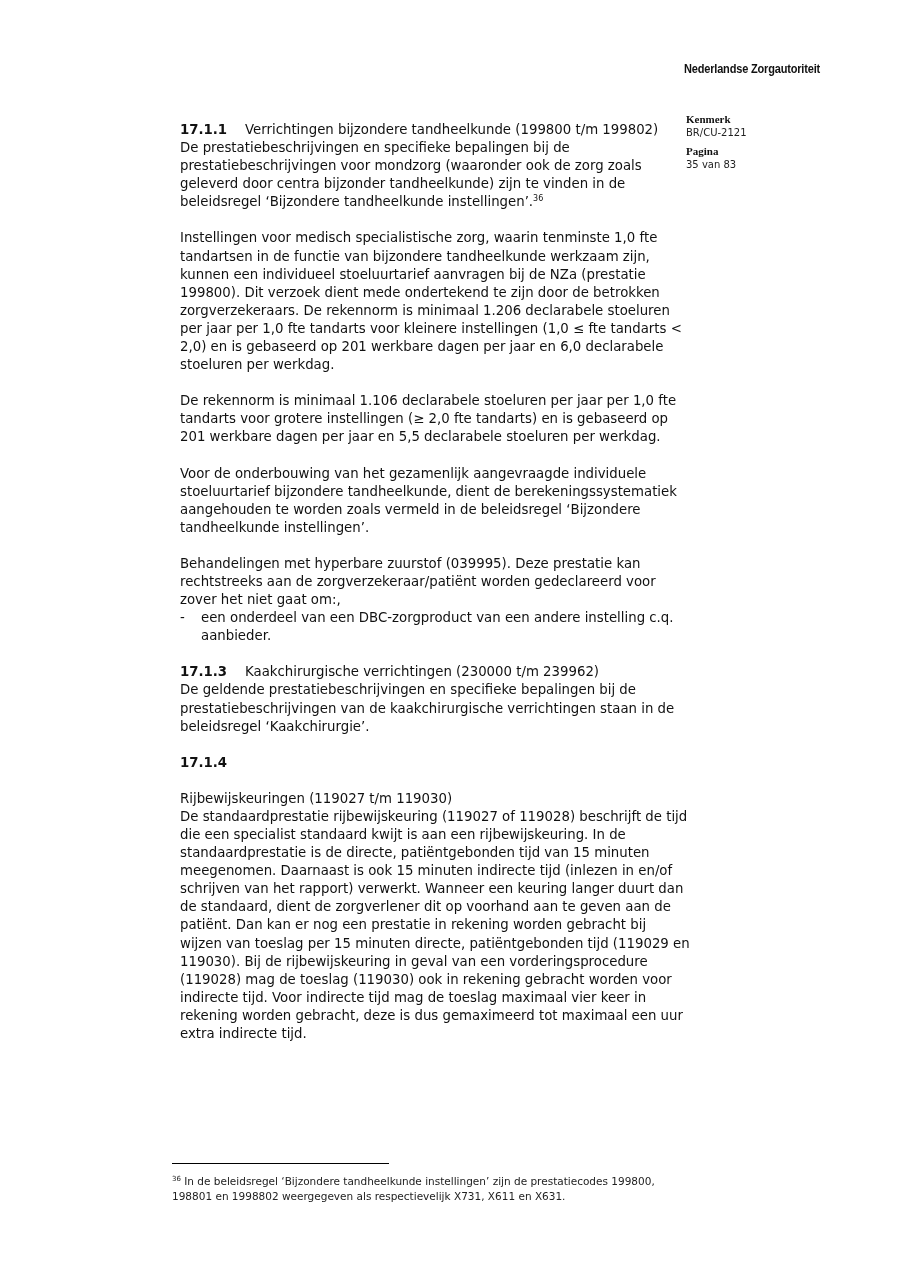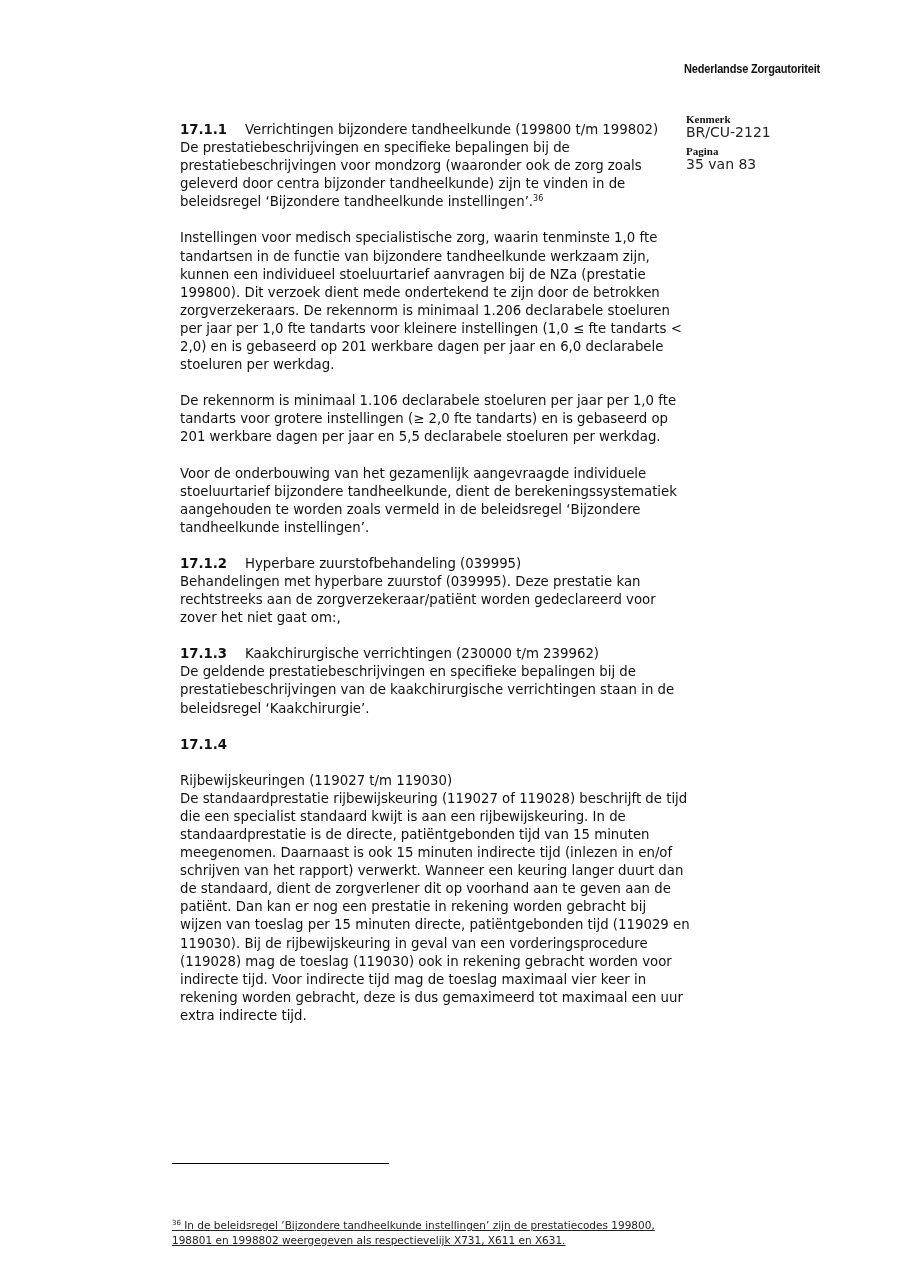--- a/index.html
+++ b/index.html
@@ -2,34 +2,34 @@
 <html><head>
 <meta charset="utf-8">
 <style>
   html, body { margin: 0; padding: 0; background: #ffffff; }
   body { width: 900px; height: 1273px; position: relative; overflow: hidden;
          font-family: "DejaVu Sans", sans-serif; color: #111; }
   .org { position: absolute; left: 684px; top: 62px; font-family: "Liberation Sans", sans-serif;
          font-weight: bold; font-size: 12.5px; letter-spacing: -0.2px; transform: scaleX(0.88); transform-origin: left; }
   .meta { position: absolute; left: 686px; top: 114px; width: 200px; }
   .meta .lbl { font-family: Liberation Serif, serif; font-weight: bold; font-size: 11px; line-height: 11px; }
-  .meta .val { font-size: 14px; line-height: 15px; margin-bottom: 6px; color: #222; }
+  .meta .val { font-size: 10px; line-height: 15px; margin-bottom: 6px; color: #222; }
   .main { position: absolute; left: 172px; top: 121px; width: 510px; font-size: 13.3px; line-height: 18.1px; margin-left: 8px; }
   .main p { margin: 0 0 18px 0; }
   .h { display: block; }
   .h .num { font-weight: bold; display: inline-block; width: 65px; }
   .h2wrap { display: flex; align-items: center; }
   .h2wrap .num { font-weight: bold; width: 65px; flex: none; }
   .sup { font-size: 8px; vertical-align: super; line-height: 0; }
   ul.dash { list-style: none; margin: 0; padding: 0; }
   ul.dash li { position: relative; padding-left: 21px; }
   ul.dash li::before { content: "-"; position: absolute; left: 0; }
   .block { margin-bottom: 18px; }
   .fnline { position: absolute; left: 172px; top: 1163px; width: 217px; height: 0; border-top: 1.3px solid #000; }
-  .footnote { position: absolute; left: 172px; top: 1218px; width: 520px; font-size: 10.5px; line-height: 15px; color: #222; text-decoration: underline; }
+  .footnote { position: absolute; left: 172px; top: 1174px; width: 520px; font-size: 10.5px; line-height: 15px; color: #222; }
   .footnote .sup { font-size: 7px; }
 </style>
 </head>
 <body>
 
 <div class="org">Nederlandse Zorgautoriteit</div>
 
 <div class="meta">
   <div class="lbl">Kenmerk</div>
   <div class="val">BR/CU-2121</div>
@@ -46,25 +46,23 @@
     <div>
       <span>De prestatiebeschrijvingen en specifieke bepalingen bij de prestatiebeschrijvingen voor mondzorg (waaronder ook de zorg zoals geleverd door centra bijzonder tandheelkunde) zijn te vinden in de beleidsregel ‘Bijzondere tandheelkunde instellingen’.</span><span class="sup">36</span>
     </div>
   </div>
 
   <p>Instellingen voor medisch specialistische zorg, waarin tenminste 1,0 fte tandartsen in de functie van bijzondere tandheelkunde werkzaam zijn, kunnen een individueel stoeluurtarief aanvragen bij de NZa (prestatie 199800). Dit verzoek dient mede ondertekend te zijn door de betrokken zorgverzekeraars. De rekennorm is minimaal 1.206 declarabele stoeluren per jaar per 1,0 fte tandarts voor kleinere instellingen (1,0 ≤ fte tandarts &lt; 2,0) en is gebaseerd op 201 werkbare dagen per jaar en 6,0 declarabele stoeluren per werkdag.</p>
   <p>De rekennorm is minimaal 1.106 declarabele stoeluren per jaar per 1,0 fte tandarts voor grotere instellingen (≥ 2,0 fte tandarts) en is gebaseerd op 201 werkbare dagen per jaar en 5,5 declarabele stoeluren per werkdag.</p>
   <p>Voor de onderbouwing van het gezamenlijk aangevraagde individuele stoeluurtarief bijzondere tandheelkunde, dient de berekeningssystematiek aangehouden te worden zoals vermeld in de beleidsregel ‘Bijzondere tandheelkunde instellingen’.</p>
 
   <div class="block">
-    <div class="h">
-      <span class="num">17.1.2</span><span>Hyperbare zuurstofbehandeling (039995)</span>
-    </div>
     <div>Behandelingen met hyperbare zuurstof (039995). Deze prestatie kan rechtstreeks aan de zorgverzekeraar/patiënt worden gedeclareerd voor zover het niet gaat om:,</div>
     <ul class="dash">
+      <li>een onderdeel van een DBC-zorgproduct van een andere instelling c.q. aanbieder.</li>
     </ul>
   </div>
 
   <div class="block">
     <div class="h">
       <span class="num">17.1.3</span><span>Kaakchirurgische verrichtingen (230000 t/m 239962)</span>
     </div>
     <div>De geldende prestatiebeschrijvingen en specifieke bepalingen bij de prestatiebeschrijvingen van de kaakchirurgische verrichtingen staan in de beleidsregel ‘Kaakchirurgie’.</div>
   </div>
 

